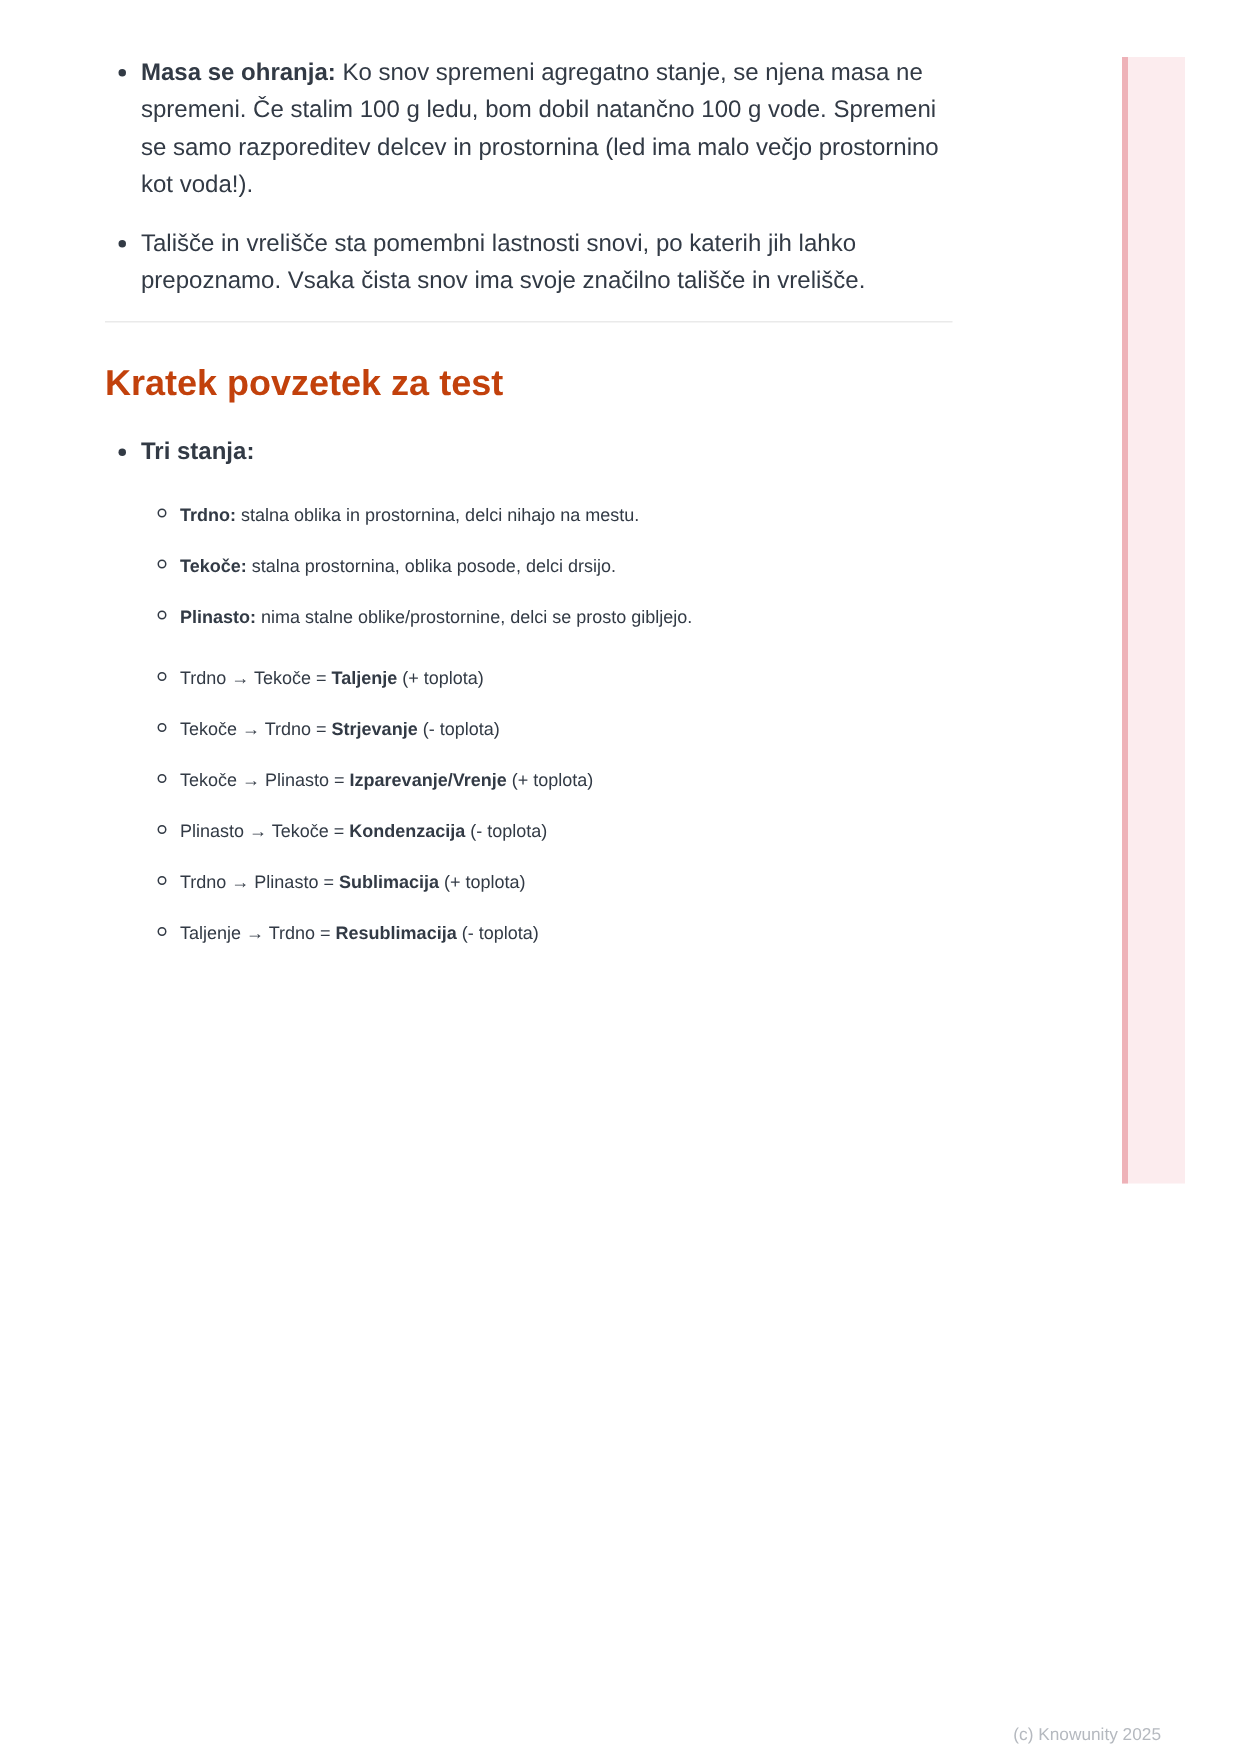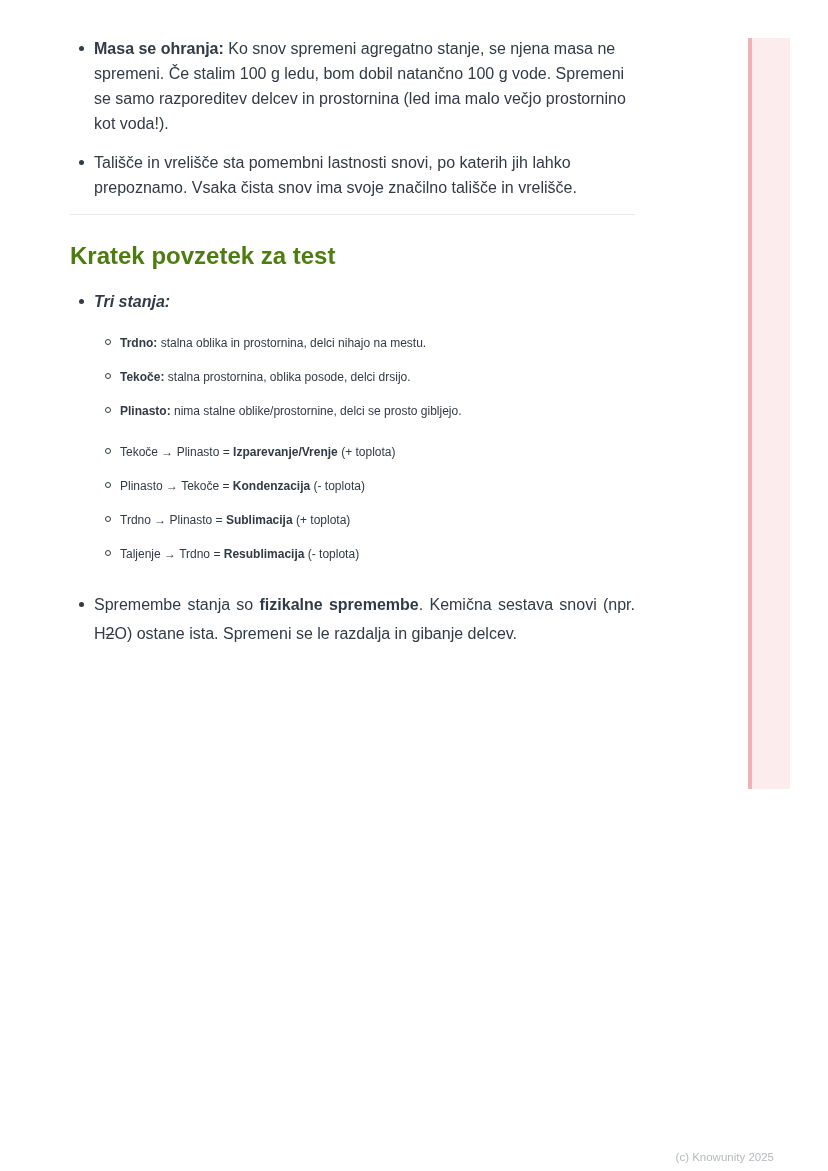--- a/index.html
+++ b/index.html
@@ -29,32 +29,32 @@
     padding-left:24px;
     font-size:16px; line-height:25px;
     margin-bottom:14px;
   }
   .li1::before {
     content:"";
     position:absolute; left:9px; top:10px;
     width:5px; height:5px; border-radius:50%;
     background:#323a45;
   }
-  .li1-title { font-size:16px; line-height:20px; margin-bottom:0;font-style:italic; }
+  .li1-title { font-size:16px; line-height:20px; margin-bottom:0; }
   .li1-title::before { top:7px; }
   .bold { font-weight:bold; }
   .divider {
     height:1px; background:#eaeaea;
     margin-top:7px;
   }
   .section-heading {
     margin-top:27px;
     font-size:24px; line-height:28px;
     font-weight:bold;
-    color:#4d7c0f;
+    color:#c2410c;
   }
   .group-title { margin-top:22px; }
   .sublist { margin-top:21px; }
   .li2 {
     position:relative;
     padding-left:50px;
     font-size:12px; line-height:20px;
     margin-bottom:14px;
   }
   .li2::before {
@@ -110,34 +110,37 @@
         <span class="bold">Tekoče:</span><span> stalna prostornina, oblika posode, delci drsijo.</span>
       </div>
       <div class="li2">
         <span class="bold">Plinasto:</span><span> nima stalne oblike/prostornine, delci se prosto gibljejo.</span>
       </div>
     </div>
 
 
     <div class="sublist">
       <div class="li2">
+        <span>Trdno → Tekoče = </span><span class="bold">Taljenje</span><span> (+ toplota)</span>
+      </div>
+      <div class="li2">
+        <span>Tekoče → Trdno = </span><span class="bold">Strjevanje</span><span> (- toplota)</span>
+      </div>
+      <div class="li2">
         <span>Tekoče → Plinasto = </span><span class="bold">Izparevanje/Vrenje</span><span> (+ toplota)</span>
       </div>
       <div class="li2">
         <span>Plinasto → Tekoče = </span><span class="bold">Kondenzacija</span><span> (- toplota)</span>
       </div>
       <div class="li2">
         <span>Trdno → Plinasto = </span><span class="bold">Sublimacija</span><span> (+ toplota)</span>
       </div>
       <div class="li2">
         <span>Taljenje → Trdno = </span><span class="bold">Resublimacija</span><span> (- toplota)</span>
       </div>
     </div>
 
-    <div class="li1 closing">
-      <span>Spremembe stanja so </span><span class="bold">fizikalne spremembe</span><span>. Kemična sestava snovi (npr. H</span><span class="strike">2</span><span>O) ostane ista. Spremeni se le razdalja in gibanje delcev.</span>
-    </div>
 
   </div>
 
   <div class="footer-credit">(c) Knowunity 2025</div>
 
 </div>
 
 </body></html>

